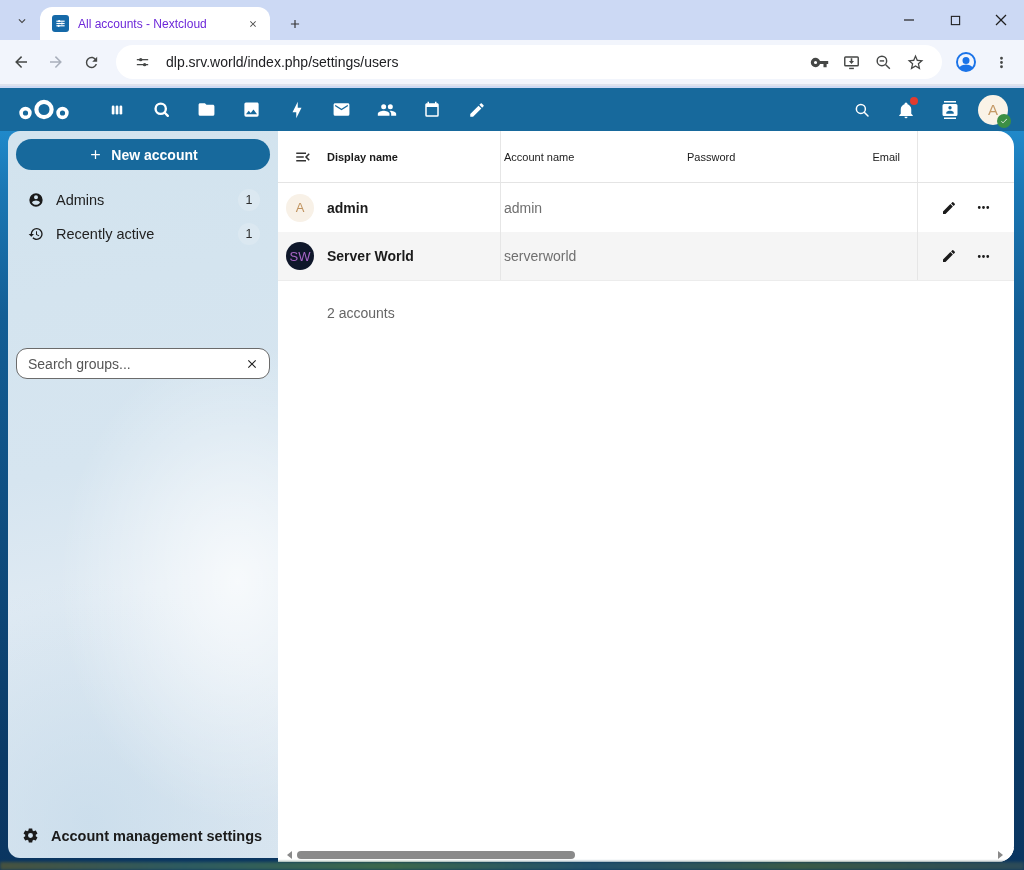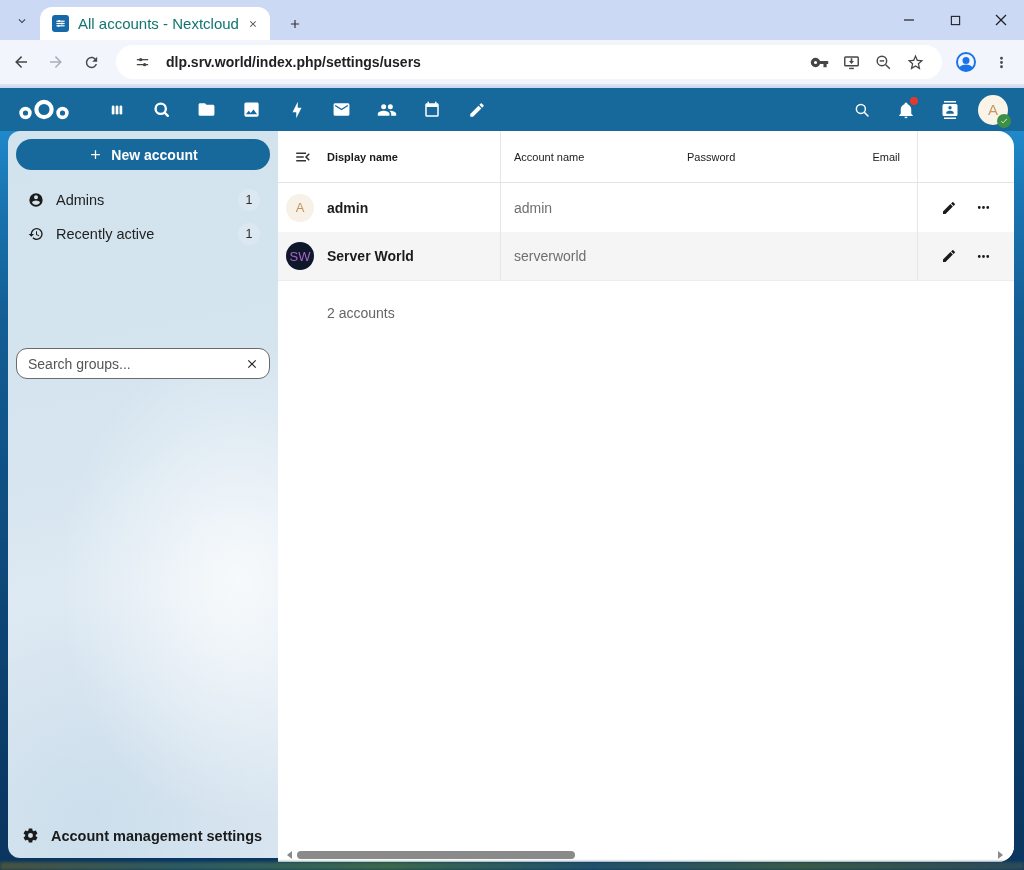--- a/index.html
+++ b/index.html
@@ -4,32 +4,32 @@
 <style>
   * { margin:0; padding:0; box-sizing:border-box; }
   body { font-family:"Liberation Sans","DejaVu Sans",sans-serif; background:#000; }
   #screen { position:relative; width:1024px; height:870px; overflow:hidden; background:#ccd9f4; }
 
   
   .titlebar { position:absolute; left:0; top:0; width:1024px; height:40px; background:#ccd9f4; }
   .tab-dropdown { position:absolute; left:8px; top:8px; width:28px; height:26px; display:flex; align-items:center; justify-content:center; color:#444; border-radius:6px; cursor:pointer; }
   .tab { position:absolute; left:40px; top:7px; width:230px; height:33px; background:#fff; border-radius:12px 12px 0 0; display:flex; align-items:center; padding:0 8px 0 12px; }
   .tab-favicon { width:17px; height:17px; border-radius:3px; background:#1569a8; display:flex; align-items:center; justify-content:center; flex:0 0 auto; }
-  .tab-title { flex:1; margin-left:9px; font-size:15px; color:#0f766e; white-space:nowrap; overflow:hidden; }
+  .tab-title { flex:1; margin-left:9px; font-size:12px; color:#6d28d9; white-space:nowrap; overflow:hidden; }
   .tab-close { width:18px; height:18px; color:#444; display:flex; align-items:center; justify-content:center; border-radius:50%; cursor:pointer; }
   .newtab-btn { position:absolute; left:282px; top:11px; width:26px; height:26px; display:flex; align-items:center; justify-content:center; color:#333; cursor:pointer; }
   .win-controls { position:absolute; right:0; top:0; height:40px; display:flex; }
   .win-btn { width:46px; height:40px; display:flex; align-items:center; justify-content:center; color:#202020; cursor:pointer; }
 
   .toolbar { position:absolute; left:0; top:40px; width:1024px; height:46px; background:#f2f5fc; border-bottom:2px solid #dfe3ee; display:flex; align-items:center; }
   .nav-btn { width:32px; height:32px; margin-left:6px; display:flex; align-items:center; justify-content:center; color:#454746; border-radius:50%; cursor:pointer; }
   .nav-btn.disabled { color:#a9afbb; }
   .omnibox { flex:1; height:34px; margin:0 8px 0 10px; background:#fff; border-radius:17px; display:flex; align-items:center; padding:0 12px; }
   .site-info { width:30px; height:26px; display:flex; align-items:center; justify-content:center; color:#454746; cursor:pointer; }
-  .url-text { margin-left:8px; font-size:14px; color:#202124; border:none; outline:none; background:transparent; width:640px; font-family:inherit;font-weight:bold; }
+  .url-text { margin-left:8px; font-size:14px; color:#202124; border:none; outline:none; background:transparent; width:640px; font-family:inherit; }
   .omni-actions { display:flex; align-items:center; gap:4px; }
   .omni-icon { width:28px; height:28px; display:flex; align-items:center; justify-content:center; color:#454746; cursor:pointer; }
   .chrome-right { display:flex; align-items:center; gap:6px; padding-right:8px; }
   .profile-btn { width:32px; height:32px; display:flex; align-items:center; justify-content:center; cursor:pointer; }
   .menu-btn { width:28px; height:28px; display:flex; align-items:center; justify-content:center; color:#454746; cursor:pointer; }
 
   
   .nc-header { position:absolute; left:0; top:88px; width:1024px; height:43px; background:#17699c; display:flex; align-items:center; }
   .nc-logo { margin-left:18px; margin-right:24px; display:flex; align-items:center; cursor:pointer; }
   .nc-apps { display:flex; align-items:center; }
@@ -72,21 +72,21 @@
 
   
   .panel { position:absolute; left:278px; top:0; width:736px; height:731px; background:#fff; border-radius:0 16px 16px 0; overflow:hidden; }
   .trow { display:flex; width:736px; }
   .thead { height:52px; border-bottom:1px solid #e4e4e4; }
   .tbody-row { height:49px; }
   .row-alt { background:#f5f5f5; }
   .row-plain { background:#fff; }
   .tbody-row.last { border-bottom:1px solid #ececec; }
   .c-display { width:222px; display:flex; align-items:center; position:relative; }
-  .c-account { width:187px; display:flex; align-items:center; padding-left:13px; border-left:1px solid #e6e6e6; }
+  .c-account { width:187px; display:flex; align-items:center; padding-left:3px; border-left:1px solid #e6e6e6; }
   .c-password { width:130px; display:flex; align-items:center; }
   .c-email { width:100px; display:flex; align-items:center; justify-content:flex-end; padding-right:17px; }
   .c-actions { width:97px; display:flex; align-items:center; justify-content:center; border-left:1px solid #e6e6e6; }
   .th-text { font-size:11px; color:#1b1b1b; }
   .th-bold { font-weight:bold; }
   .collapse-btn { width:18px; height:18px; margin:0 15px 0 16px; color:#333; cursor:pointer; flex:0 0 auto; }
   .row-avatar { width:28px; height:28px; border-radius:50%; margin:0 13px 0 8px; display:flex; align-items:center; justify-content:center; font-size:13px; flex:0 0 auto; }
   .display-name { font-size:14px; font-weight:bold; color:#1b1b1b; }
   .account-name { font-size:14px; color:#6f6f6f; }
   .act-btn { width:34px; height:34px; display:flex; align-items:center; justify-content:center; color:#1b1b1b; border-radius:17px; cursor:pointer; }

